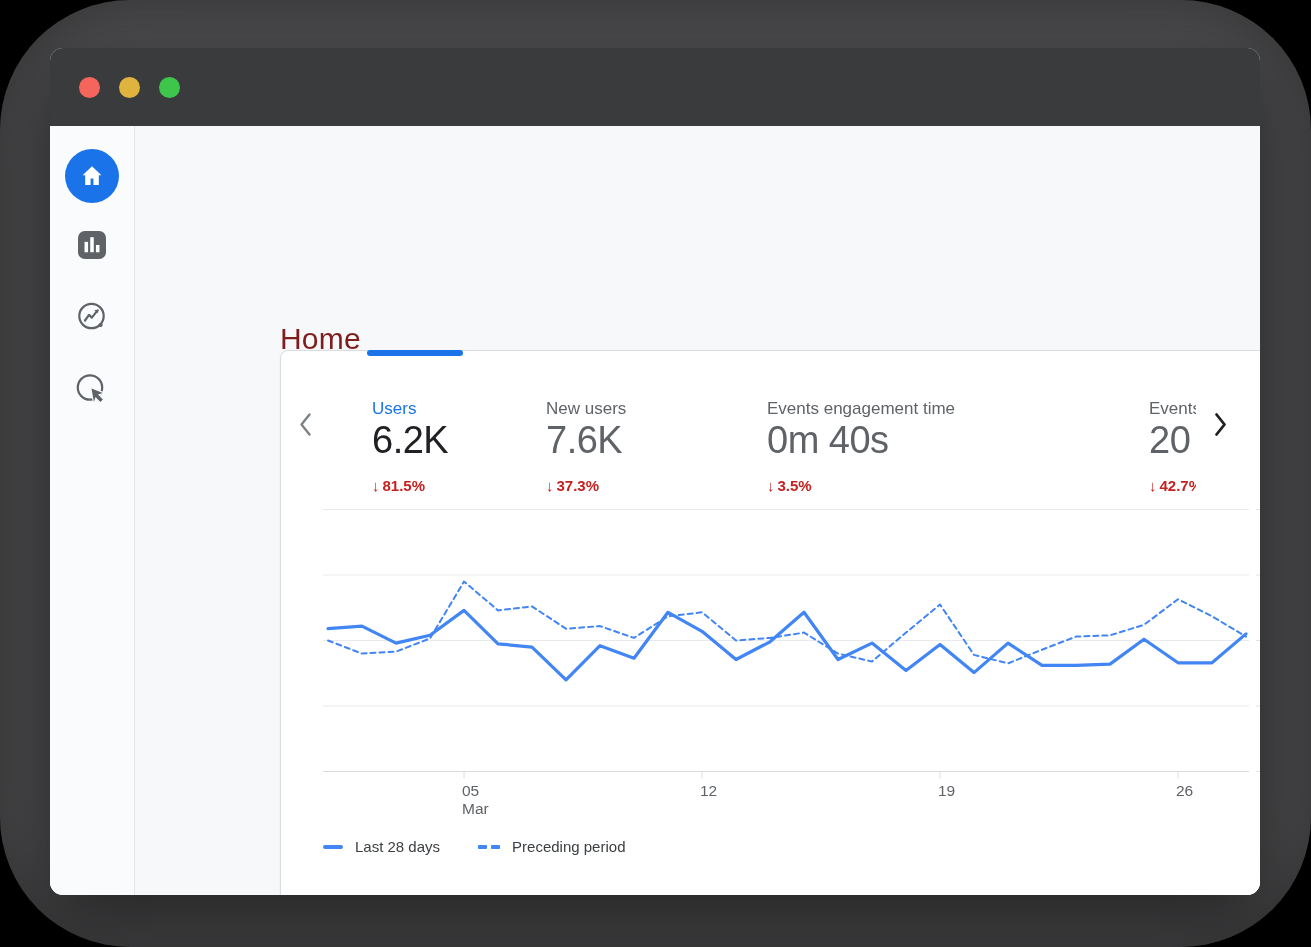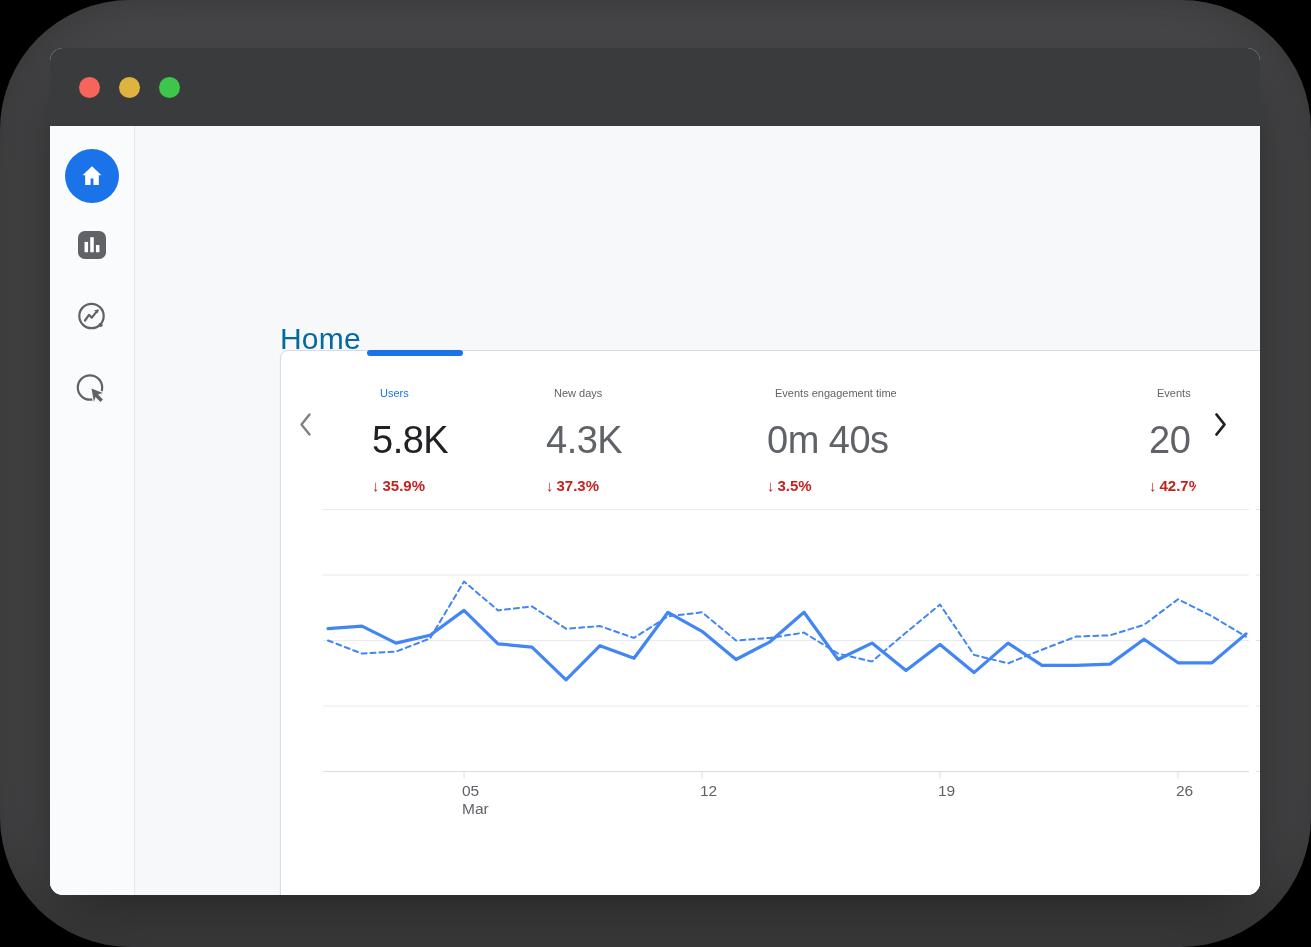--- a/index.html
+++ b/index.html
@@ -12,33 +12,33 @@
     display:flex;align-items:center;padding-left:29px;gap:19px;}
   .tl{width:21px;height:21px;border-radius:50%;}
   .tl.red{background:#f5655b}.tl.yellow{background:#dfb43e}.tl.green{background:#3ec54b}
 
   .sidebar{position:absolute;left:0;top:78px;width:84px;bottom:0;background:#fafbfc;
     border-right:1px solid #e4e6e9;}
   .side-item{position:absolute;left:0;width:84px;height:56px;display:flex;align-items:center;justify-content:center;cursor:pointer;}
   .home-circle{width:54px;height:54px;border-radius:50%;background:#1a73e8;display:flex;align-items:center;justify-content:center;}
 
   .main{position:absolute;left:85px;top:78px;right:0;bottom:0;background:#f7f8f9;}
-  .page-title{position:absolute;left:145px;top:196px;font-size:30px;color:#0369a1;letter-spacing:.2px;}
+  .page-title{position:absolute;left:145px;top:196px;font-size:30px;color:#7f1d1d;letter-spacing:.2px;}
 
   .card{position:absolute;left:145px;top:224px;width:1055px;height:598px;background:#fff;
     border:1px solid #dadce0;border-radius:8px;box-shadow:0 1px 2px rgba(60,64,67,.08);}
   .tab-indicator{position:absolute;left:86px;top:-1px;width:96px;height:6px;background:#1a73e8;border-radius:3px;}
 
   .chev{position:absolute;cursor:pointer;}
   .chev-left{left:17px;top:60px;}
   .chev-right{left:932px;top:60px;}
 
   .metrics-strip{position:absolute;left:58px;top:28px;width:857px;height:124px;overflow:hidden;}
   .metric{position:absolute;top:0;height:124px;white-space:nowrap;cursor:pointer;}
-  .m-label{position:absolute;top:8px;font-size:11px;color:#5f6368;margin-left:8px;}
+  .m-label{position:absolute;top:20px;font-size:17px;color:#5f6368;}
   .metric.active .m-label{color:#1a73e8;}
   .m-value{position:absolute;top:40px;font-size:38px;color:#5f6368;letter-spacing:-.5px;}
   .metric.active .m-value{color:#202124;}
   .m-delta{position:absolute;top:98px;font-size:15px;font-weight:700;color:#c5221f;}
   .m-delta .dn{font-weight:400;margin-right:3px;}
 
   .chart-svg{position:absolute;left:0;top:0;pointer-events:none;}
 
   .legend{position:absolute;left:42px;top:487px;display:flex;align-items:center;gap:12px;font-size:15px;color:#3c4043;}
   .sw-solid{width:20px;height:4px;border-radius:2px;background:#4285f4;display:inline-block;}
@@ -106,26 +106,26 @@
 
       <span class="chev chev-left">
         <svg width="15" height="27" viewBox="0 0 15 27" fill="none">
           <polyline points="11.5,3.5 3.5,13.5 11.5,23.5" stroke="#7d8286" stroke-width="2.4" stroke-linecap="round" stroke-linejoin="round"></polyline>
         </svg>
       </span>
 
       <div class="metrics-strip">
         <div class="metric active" style="left:33px;">
           <span class="m-label">Users</span>
-          <span class="m-value">5.8K</span>
-          <span class="m-delta"><span class="dn">↓</span><span>35.9%</span></span>
+          <span class="m-value">6.2K</span>
+          <span class="m-delta"><span class="dn">↓</span><span>81.5%</span></span>
         </div>
         <div class="metric" style="left:207px;">
-          <span class="m-label">New days</span>
-          <span class="m-value">4.3K</span>
+          <span class="m-label">New users</span>
+          <span class="m-value">7.6K</span>
           <span class="m-delta"><span class="dn">↓</span><span>37.3%</span></span>
         </div>
         <div class="metric" style="left:428px;">
           <span class="m-label">Events engagement time</span>
           <span class="m-value">0m 40s</span>
           <span class="m-delta"><span class="dn">↓</span><span>3.5%</span></span>
         </div>
         <div class="metric" style="left:810px;">
           <span class="m-label">Events</span>
           <span class="m-value">20</span>
@@ -161,16 +161,26 @@
           <line x1="421" y1="420.5" x2="421" y2="427.5" stroke="#dadce0" stroke-width="1"></line>
           <text x="419" y="444.5" fill="#5f6368" font-size="15.5" font-family="Liberation Sans, sans-serif">12</text>
           <line x1="659" y1="420.5" x2="659" y2="427.5" stroke="#dadce0" stroke-width="1"></line>
           <text x="657" y="444.5" fill="#5f6368" font-size="15.5" font-family="Liberation Sans, sans-serif">19</text>
           <line x1="897" y1="420.5" x2="897" y2="427.5" stroke="#dadce0" stroke-width="1"></line>
           <text x="895" y="444.5" fill="#5f6368" font-size="15.5" font-family="Liberation Sans, sans-serif">26</text>
           <polyline points="47,289.5 81,302.6 115,300.6 149,287.5 183,230.5 217,259.4 251,255.4 285,277.7 319,275.1 353,286.9 387,265.3 421,261.3 455,289.5 489,286.9 523,281.6 557,302.6 591,310.5 625,281.6 659,253.5 693,303.9 727,312.4 761,298.7 795,285.6 829,284.3 863,273.8 897,248.2 931,265.3 965,285.6" fill="none" stroke="#4285f4" stroke-width="2" stroke-dasharray="5,4" stroke-linejoin="round" stroke-linecap="round"></polyline>
           <polyline points="47,277.7 81,275.1 115,292.1 149,284.3 183,259.4 217,292.8 251,296.1 285,328.8 319,294.7 353,307.2 387,261.3 421,280.3 455,308.5 489,290.8 523,261.3 557,308.5 591,292.1 625,319.6 659,293.4 693,321.6 727,292.1 761,314.4 795,314.4 829,313.1 863,288.2 897,311.8 931,311.8 965,282.9" fill="none" stroke="#4285f4" stroke-width="3.2" stroke-linejoin="round" stroke-linecap="round"></polyline>
         </svg>
 
+      <div class="legend">
+        <span class="sw-solid"></span>
+        <span>Last 28 days</span>
+        <span class="gap"></span>
+        <span class="sw-dashed">
+            <i></i>
+            <i></i>
+          </span>
+        <span>Preceding period</span>
+      </div>
 
     </div>
   </div>
 </div>
 
 </body></html>

